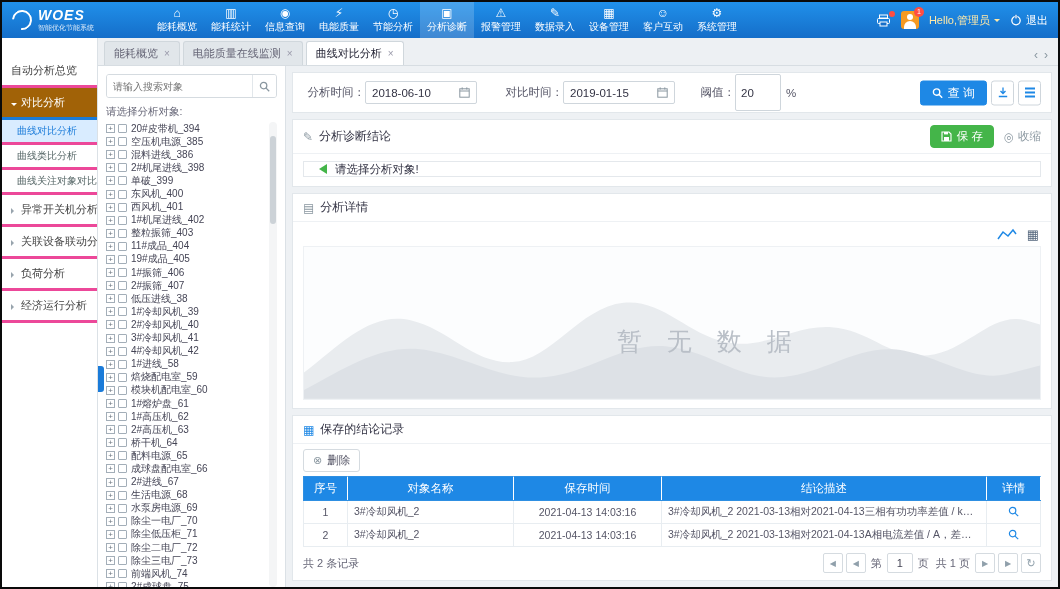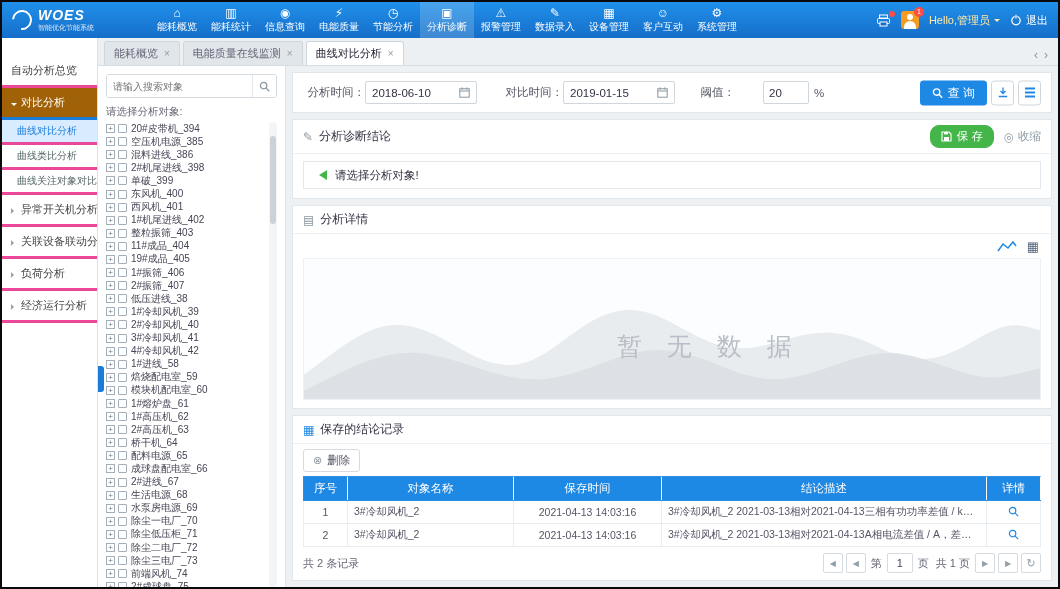--- a/index.html
+++ b/index.html
@@ -104,48 +104,48 @@
   .filter-card { position:relative; padding:5px 10px; flex:0 0 auto; }
   .f-row { display:flex; align-items:center; height:25px; margin:2px 0; }
   .f-label { font-size:11.5px; color:#556; width:62px; text-align:right; }
   .f-label.w2 { width:72px; margin-left:14px; }
   .f-label.w3 { width:46px; margin-left:14px; }
   .ctl { height:23px; border:1px solid #cfd6dc; border-radius:2px; background:#fff;
          display:flex; align-items:center; justify-content:space-between; padding:0 6px;
          font-size:11.5px; color:#334; cursor:pointer; }
   .ctl.select, .ctl.datebox { width:112px; }
   .sel-caret { width:0; height:0; border:4px solid transparent; border-top-color:#8a97a0; margin-top:4px; }
-  .threshold-input { width:46px; height:23px; border:1px solid #cfd6dc; border-radius:2px;
-                     padding:0 5px; font-size:11.5px; color:#334; outline:none; font-family:inherit;margin-left:28px; }
+  .threshold-input { width:46px; height:37px; border:1px solid #cfd6dc; border-radius:2px;
+                     padding:0 5px; font-size:11.5px; color:#334; outline:none; font-family:inherit; }
   .unit { font-size:11.5px; color:#556; margin-left:5px; }
   .filter-actions { position:absolute; right:10px; top:50%; transform:translateY(-50%);
                     display:flex; align-items:center; gap:4px; }
   .btn-query { height:25px; padding:0 11px; background:#1e88e5; border:1px solid #1e88e5; color:#fff;
                border-radius:3px; display:inline-flex; align-items:center; gap:5px; font-size:12px;
                cursor:pointer; font-family:inherit; }
   .mini-btn { width:23px; height:25px; border:1px solid #cfd6dc; background:#fff; border-radius:3px;
               display:inline-flex; align-items:center; justify-content:center; cursor:pointer; }
   .bars { display:flex; flex-direction:column; gap:2px; }
   .bars i { width:10px; height:2px; background:#1e88e5; display:block; }
 
   
   .sec-head { display:flex; align-items:center; gap:6px; padding:5px 10px;
               border-bottom:1px solid #eef1f4; }
   .sec-icon { font-size:12px; color:#8a97a0; line-height:12px; }
   .sec-icon.blue { color:#1e88e5; }
   .sec-title { font-size:12px; color:#334; }
   .head-actions { margin-left:auto; display:flex; align-items:center; gap:10px; }
   .btn-save { height:23px; padding:0 10px; background:#44b549; border:1px solid #44b549; color:#fff;
-              border-radius:9px; display:inline-flex; align-items:center; gap:5px; font-size:11.5px;
+              border-radius:4px; display:inline-flex; align-items:center; gap:5px; font-size:11.5px;
               cursor:pointer; font-family:inherit; }
   .collapse-link { display:flex; align-items:center; gap:4px; font-size:11.5px; color:#8a97a0; cursor:pointer; }
 
   
   .conclusion-card { flex:0 0 auto; }
-  .msg-box { margin:7px 10px 9px; border:1px solid #e4e8ec; height:28px; display:flex;
+  .msg-box { margin:7px 10px 9px; border:1px solid #e4e8ec; height:16px; display:flex;
              align-items:center; gap:8px; padding:0 10px; }
   .flag { width:0; height:0; border:5px solid transparent; border-right:8px solid #44b549; }
   .msg-text { font-size:11.5px; color:#334; }
 
   
   .details-card { flex:1 1 auto; display:flex; flex-direction:column; min-height:90px; }
   .chart-toggles { display:flex; justify-content:flex-end; align-items:center; gap:10px;
                    margin:4px 12px 2px; height:16px; }
   .toggle { cursor:pointer; display:flex; align-items:center; }
   .grid-glyph { font-size:13px; color:#55677d; line-height:13px; }

